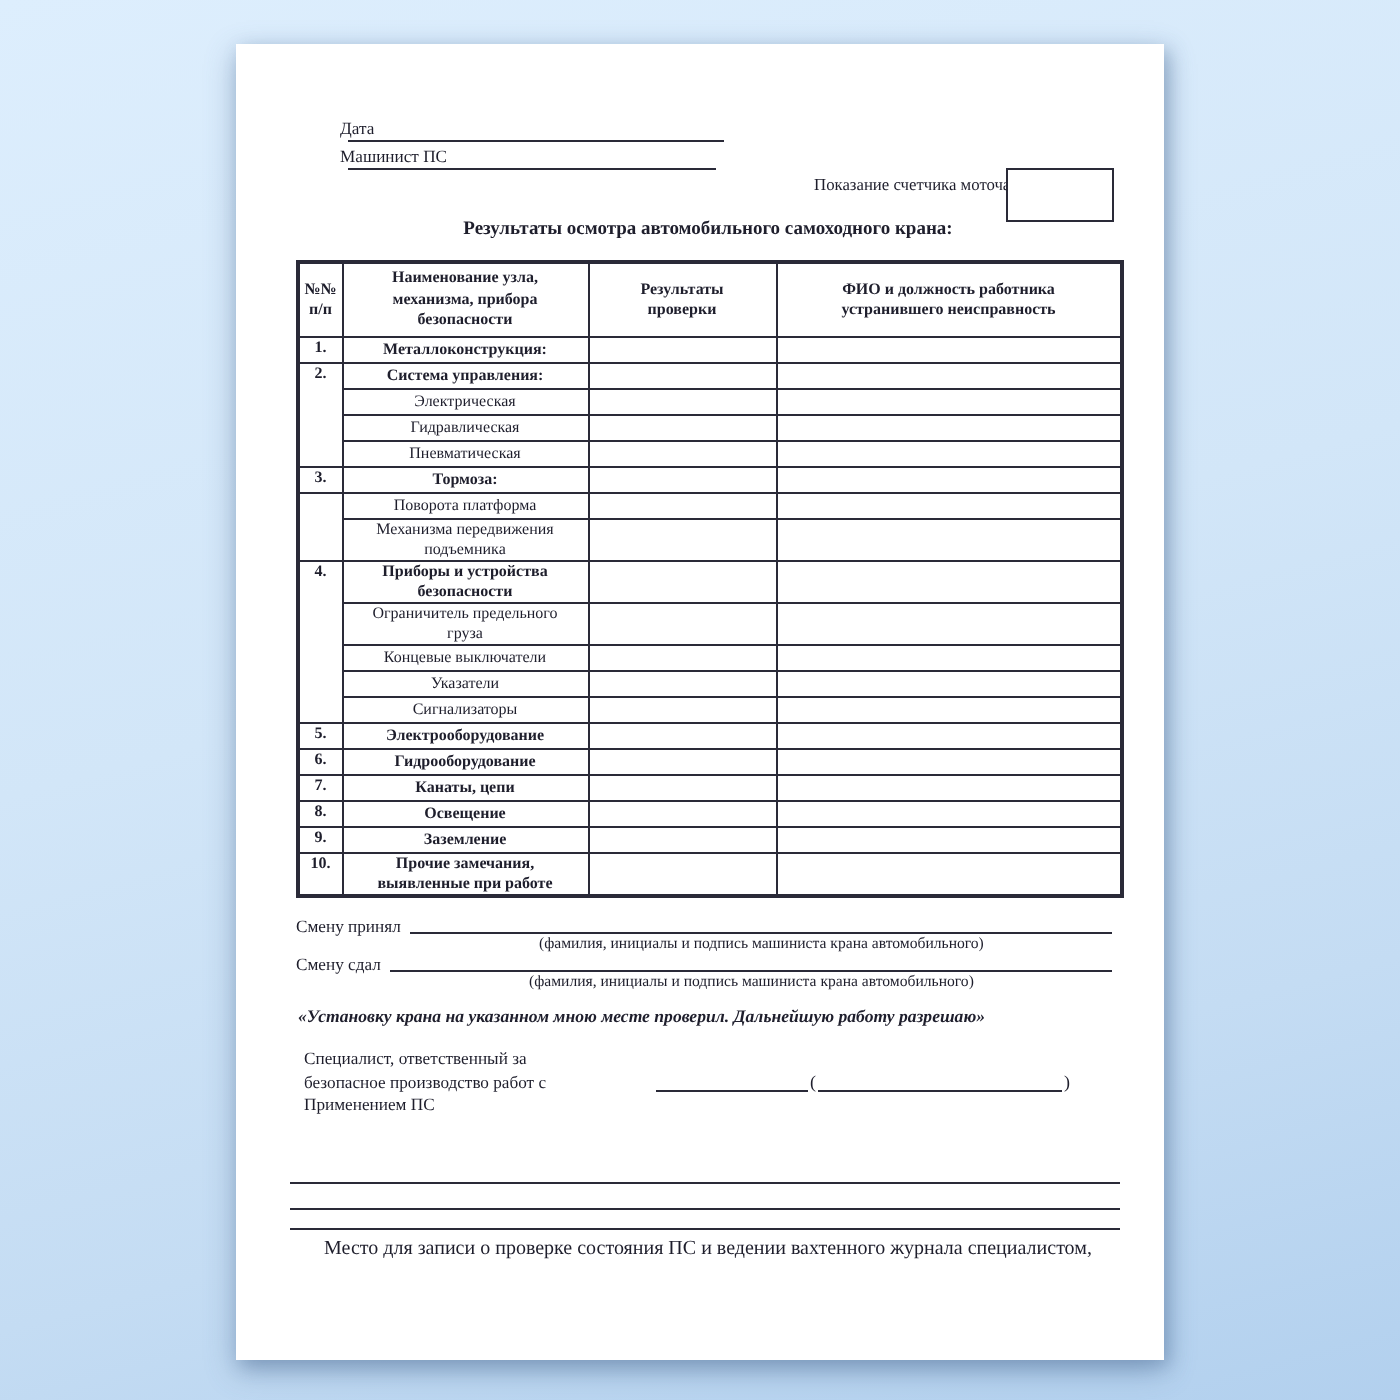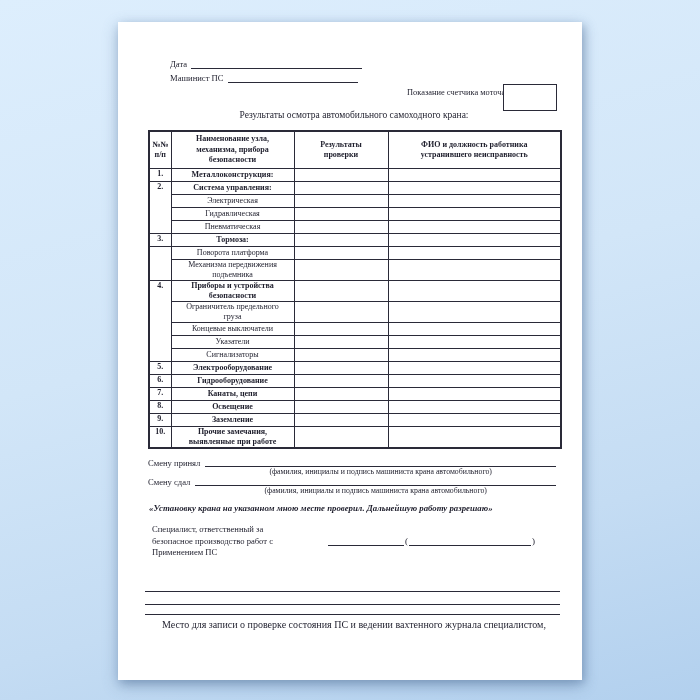--- a/index.html
+++ b/index.html
@@ -11,27 +11,27 @@
   .backdrop {
     position:relative; width:700px; height:700px;
     background:linear-gradient(165deg,#ddeefd 0%,#d2e6f8 45%,#c4dcf3 75%,#b2d0ee 100%);
   }
   .page {
     position:absolute; left:118px; top:22px; width:464px; height:658px;
     background:#ffffff;
     box-shadow:0 5px 14px rgba(80,110,150,.45), 3px 3px 8px rgba(90,120,160,.35);
   }
   
-  .field-row { position:absolute; display:flex; font-size:8.6px; line-height:11px; }
+  .field-row { position:absolute; display:flex; font-size:8.6px; line-height:11px;flex-direction:column; }
   .field-row .uline { flex:1; border-bottom:1px solid #2a2a38; margin-left:4px; margin-bottom:1px; }
   .date-row { left:52px; top:37px; width:192px; }
   .machinist-row { left:52px; top:51px; width:188px; }
   .meter-label { position:absolute; left:241px; top:66px; width:158px; text-align:right; font-size:8.4px; }
   .meter-box { position:absolute; left:385px; top:62px; width:52px; height:25px; border:1.5px solid #2a2a38; background:#fff; }
-  .doc-title { position:absolute; left:30px; top:88px; width:412px; text-align:center; font-weight:normal; font-size:9.5px; }
+  .doc-title { position:absolute; left:30px; top:88px; width:412px; text-align:center; font-weight:bold; font-size:9.5px; }
   
   table.insp {
     position:absolute; left:30px; top:108px; width:412px;
     border-collapse:collapse; table-layout:fixed;
     font-size:8px; border:2px solid #2a2a38;
   }
   table.insp th, table.insp td { border:1px solid #2a2a38; padding:0 2px; }
   table.insp th {
     font-weight:bold; white-space:pre-line; text-align:center;
     vertical-align:middle; height:36px; line-height:1.3; font-size:8px;

